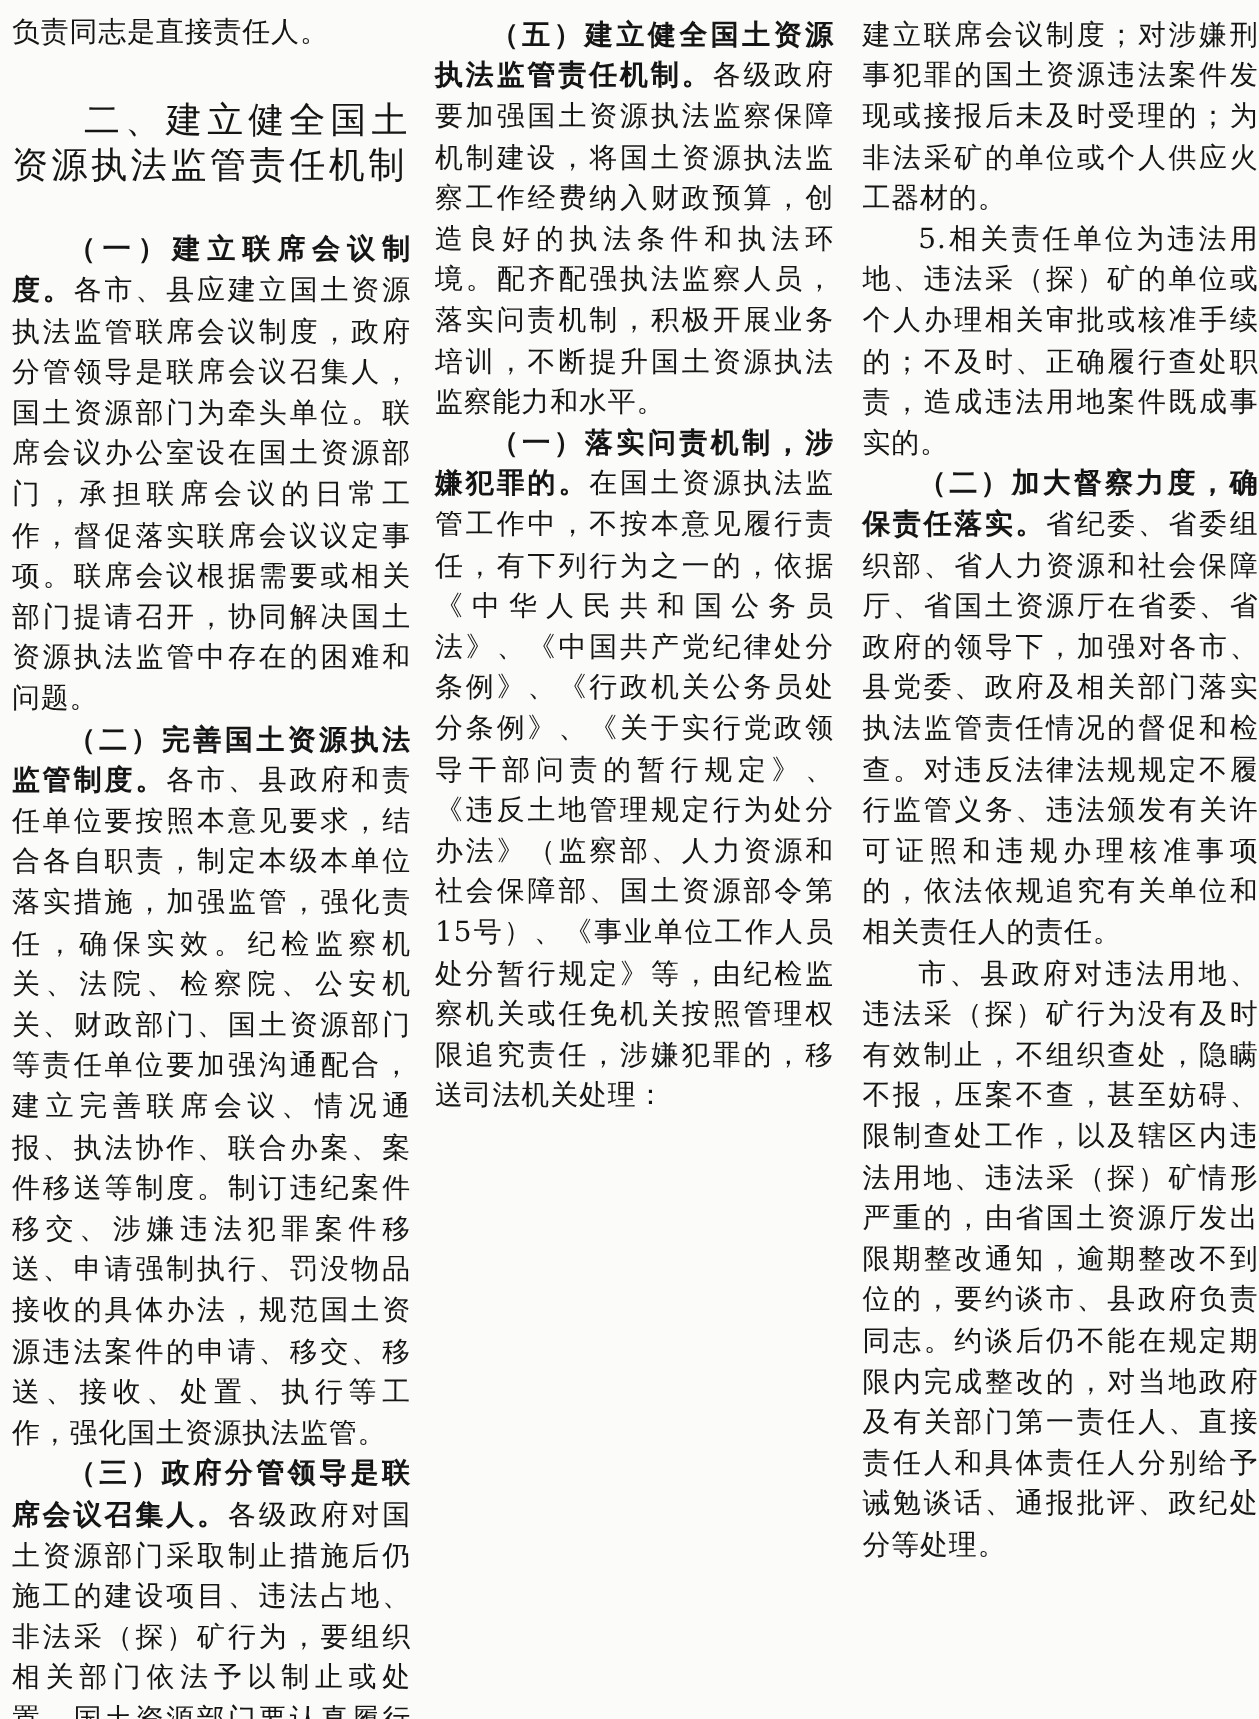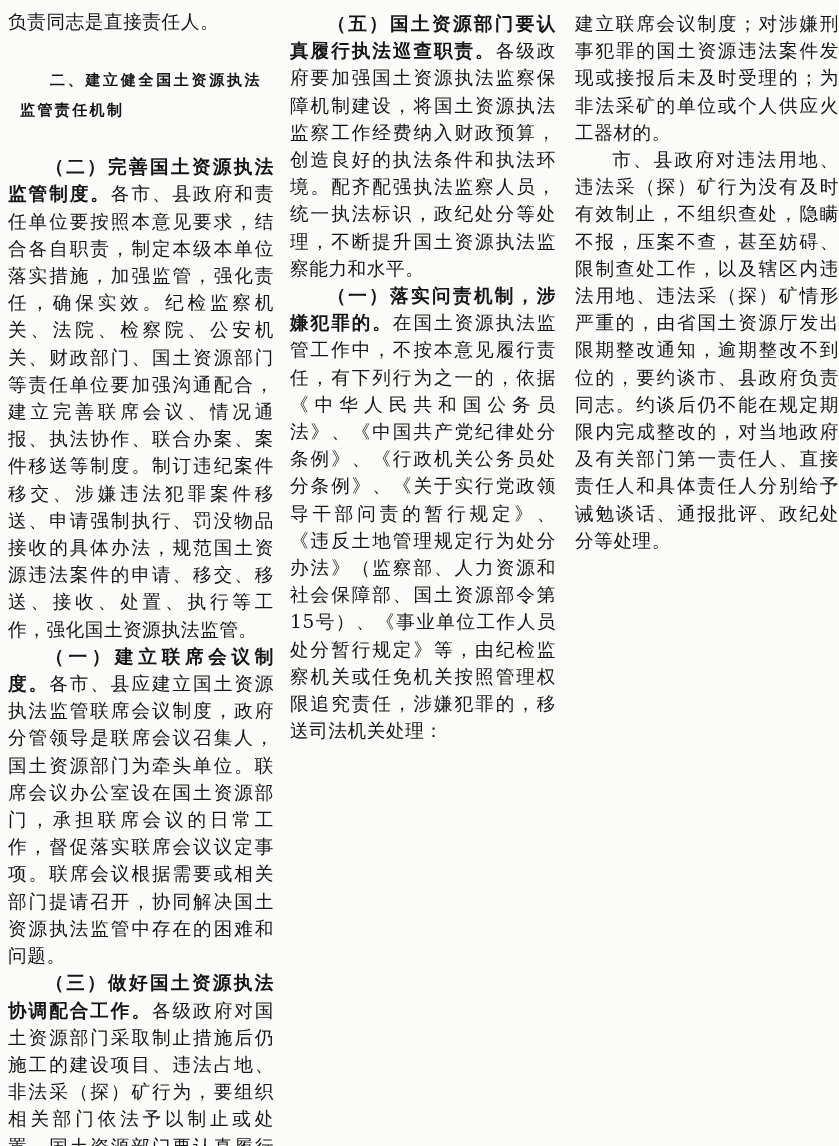--- a/index.html
+++ b/index.html
@@ -18,45 +18,47 @@
     text-align: justify; text-justify: inter-character;
     letter-spacing: 0.6px;
   }
   .col.c1 { left: 8px; }
   .col.c2 { left: 290px; top: 10px; }
   .col.c3 { left: 575px; top: 10px; width: 264px; }
   p { margin: 0; text-indent: 2em; }
   p.noindent { text-indent: 0; }
   .lead { font-weight: bold; }
   h2 {
-    margin: 12px; font-weight: bold;
-    font-size: 15px; line-height: 30px;
+    margin: 0; font-weight: normal;
+    font-size: 24px; line-height: 30px;
     text-indent: 2em; letter-spacing: 2.4px;
     text-align: justify;
   }
   .c1 h2 { margin-top: 30px; margin-bottom: 28px; }
   .c2 h2 { margin-top: 40px; margin-bottom: 28px; }
 </style>
 </head>
 <body>
 
 <div class="page">
   <div class="col c1">
     <p class="noindent"><span>负责同志是直接责任人。</span></p>
     <h2>二、建立健全国土资源执法监管责任机制</h2>
+    <p><span class="lead">（一）建立联席会议制度。</span><span>各市、县应建立国土资源执法监管联席会议制度，政府分管领导是联席会议召集人，国土资源部门为牵头单位。联席会议办公室设在国土资源部门，承担联席会议的日常工作，督促落实联席会议议定事项。联席会议根据需要或相关部门提请召开，协同解决国土资源执法监管中存在的困难和问题。</span></p>
     <p><span class="lead">（二）完善国土资源执法监管制度。</span><span>各市、县政府和责任单位要按照本意见要求，结合各自职责，制定本级本单位落实措施，加强监管，强化责任，确保实效。纪检监察机关、法院、检察院、公安机关、财政部门、国土资源部门等责任单位要加强沟通配合，建立完善联席会议、情况通报、执法协作、联合办案、案件移送等制度。制订违纪案件移交、涉嫌违法犯罪案件移送、申请强制执行、罚没物品接收的具体办法，规范国土资源违法案件的申请、移交、移送、接收、处置、执行等工作，强化国土资源执法监管。</span></p>
-    <p><span class="lead">（一）建立联席会议制度。</span><span>各市、县应建立国土资源执法监管联席会议制度，政府分管领导是联席会议召集人，国土资源部门为牵头单位。联席会议办公室设在国土资源部门，承担联席会议的日常工作，督促落实联席会议议定事项。联席会议根据需要或相关部门提请召开，协同解决国土资源执法监管中存在的困难和问题。</span></p>
-    <p><span class="lead">（三）做好国土资源执法协调配合工作。</span><span>各级政府对国土资源部门采取制止措施后仍施工的建设项目、违法占地、非法采（探）矿行为，要组织相关部门依法予以制止或处置。国土资源部门要认真履行执法巡查职责，及时发现、制止国土资源违法违规行为。公安机关应积极支持、配合国土资源部门的执法工作，对使用暴力手段阻碍执法人员依法履行职责的，接到国土资源部门报警求助后，要按照法律程序，及时组织调查取证，协助国土资源部门依法处置。国土资源部门对重大突发违法违规行为，及时向本级政府和上一级国土资源部门报告。</span></p>
+    <p><span class="lead">（三）政府分管领导是联席会议召集人。</span><span>各级政府对国土资源部门采取制止措施后仍施工的建设项目、违法占地、非法采（探）矿行为，要组织相关部门依法予以制止或处置。国土资源部门要认真履行执法巡查职责，及时发现、制止国土资源违法违规行为。公安机关应积极支持、配合国土资源部门的执法工作，对使用暴力手段阻碍执法人员依法履行职责的，接到国土资源部门报警求助后，要按照法律程序，及时组织调查取证，协助国土资源部门依法处置。国土资源部门对重大突发违法违规行为，及时向本级政府和上一级国土资源部门报告。</span></p>
 
   </div>
 
   <div class="col c2">
-    <p><span class="lead">（五）国土资源部门要认真履行执法巡查职责。</span><span>各级政府要加强国土资源执法监察保障机制建设，将国土资源执法监察工作经费纳入财政预算，创造良好的执法条件和执法环境。配齐配强执法监察人员，统一执法标识，政纪处分等处理，不断提升国土资源执法监察能力和水平。</span></p>
+    <p><span class="lead">（五）建立健全国土资源执法监管责任机制。</span><span>各级政府要加强国土资源执法监察保障机制建设，将国土资源执法监察工作经费纳入财政预算，创造良好的执法条件和执法环境。配齐配强执法监察人员，落实问责机制，积极开展业务培训，不断提升国土资源执法监察能力和水平。</span></p>
     <p><span class="lead">（一）落实问责机制，涉嫌犯罪的。</span><span>在国土资源执法监管工作中，不按本意见履行责任，有下列行为之一的，依据《中华人民共和国公务员法》、《中国共产党纪律处分条例》、《行政机关公务员处分条例》、《关于实行党政领导干部问责的暂行规定》、《违反土地管理规定行为处分办法》（监察部、人力资源和社会保障部、国土资源部令第15号）、《事业单位工作人员处分暂行规定》等，由纪检监察机关或任免机关按照管理权限追究责任，涉嫌犯罪的，移送司法机关处理：</span></p>
 
   </div>
 
   <div class="col c3">
     <p class="noindent">建立联席会议制度；对涉嫌刑事犯罪的国土资源违法案件发现或接报后未及时受理的；为非法采矿的单位或个人供应火工器材的。</p>
+    <p>5.相关责任单位为违法用地、违法采（探）矿的单位或个人办理相关审批或核准手续的；不及时、正确履行查处职责，造成违法用地案件既成事实的。</p>
+    <p><span class="lead">（二）加大督察力度，确保责任落实。</span><span>省纪委、省委组织部、省人力资源和社会保障厅、省国土资源厅在省委、省政府的领导下，加强对各市、县党委、政府及相关部门落实执法监管责任情况的督促和检查。对违反法律法规规定不履行监管义务、违法颁发有关许可证照和违规办理核准事项的，依法依规追究有关单位和相关责任人的责任。</span></p>
     <p>市、县政府对违法用地、违法采（探）矿行为没有及时有效制止，不组织查处，隐瞒不报，压案不查，甚至妨碍、限制查处工作，以及辖区内违法用地、违法采（探）矿情形严重的，由省国土资源厅发出限期整改通知，逾期整改不到位的，要约谈市、县政府负责同志。约谈后仍不能在规定期限内完成整改的，对当地政府及有关部门第一责任人、直接责任人和具体责任人分别给予诫勉谈话、通报批评、政纪处分等处理。</p>
 
   </div>
 </div>
 
 </body></html>

